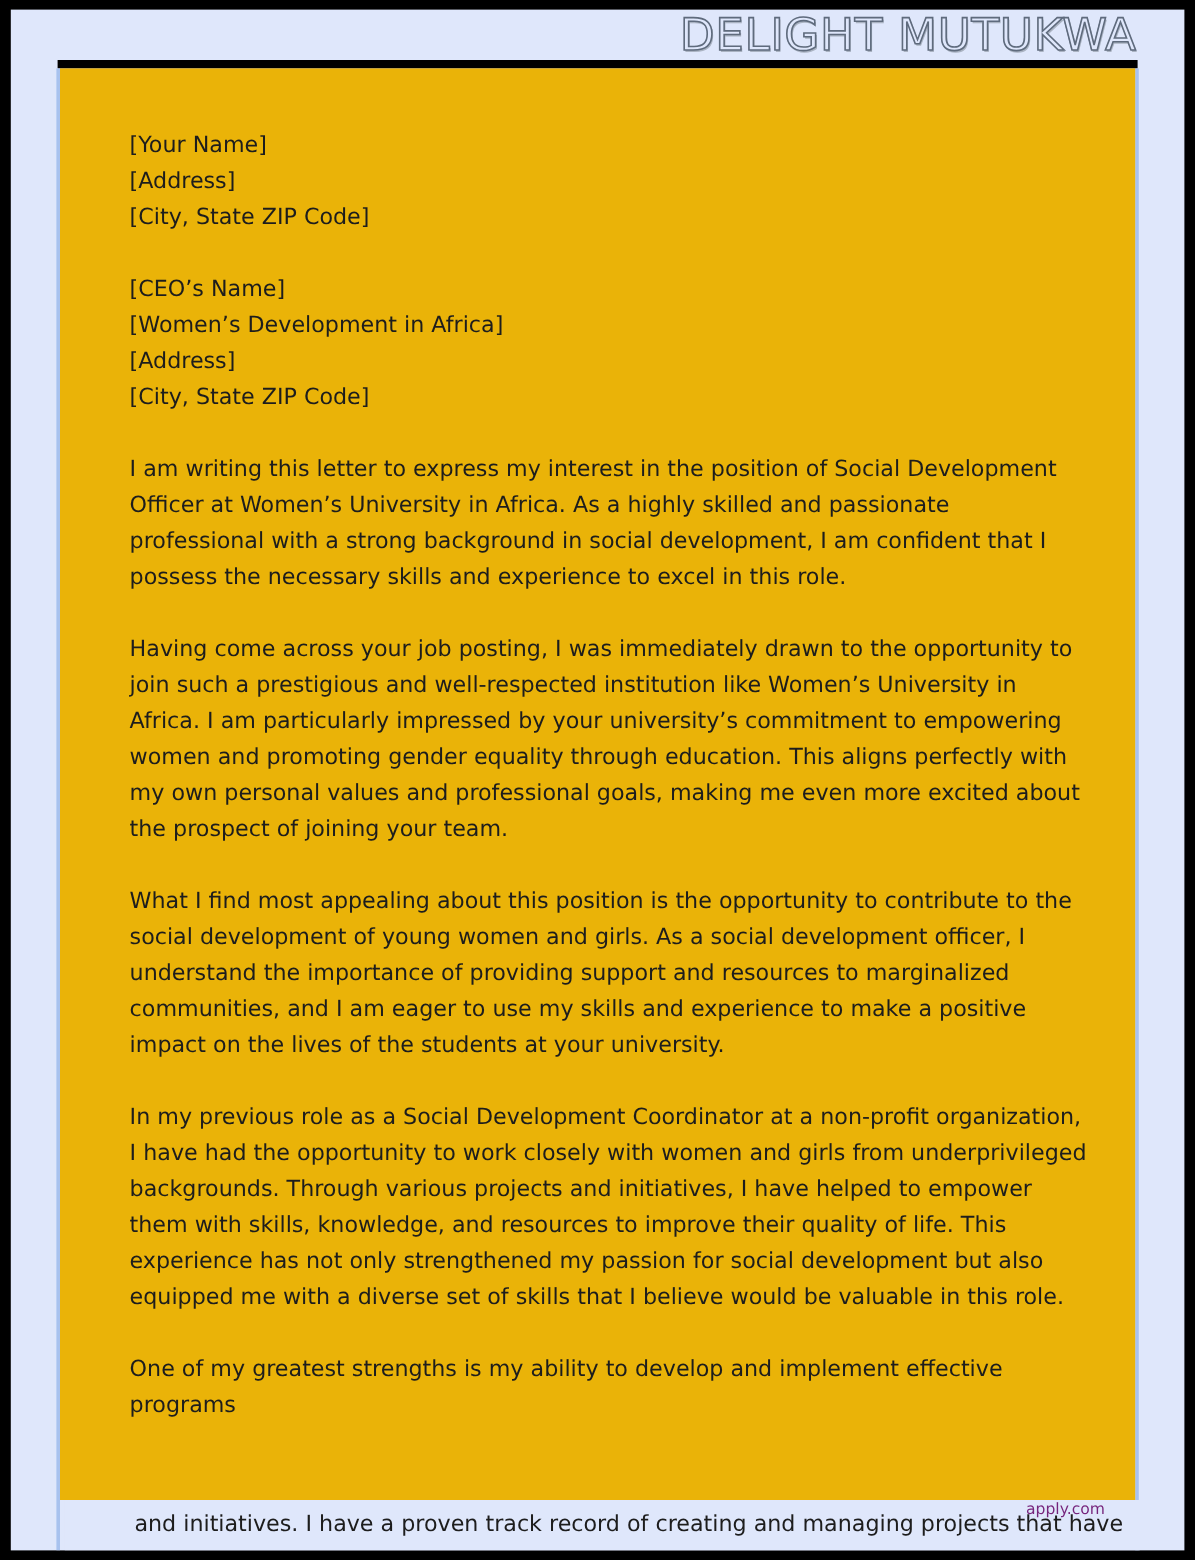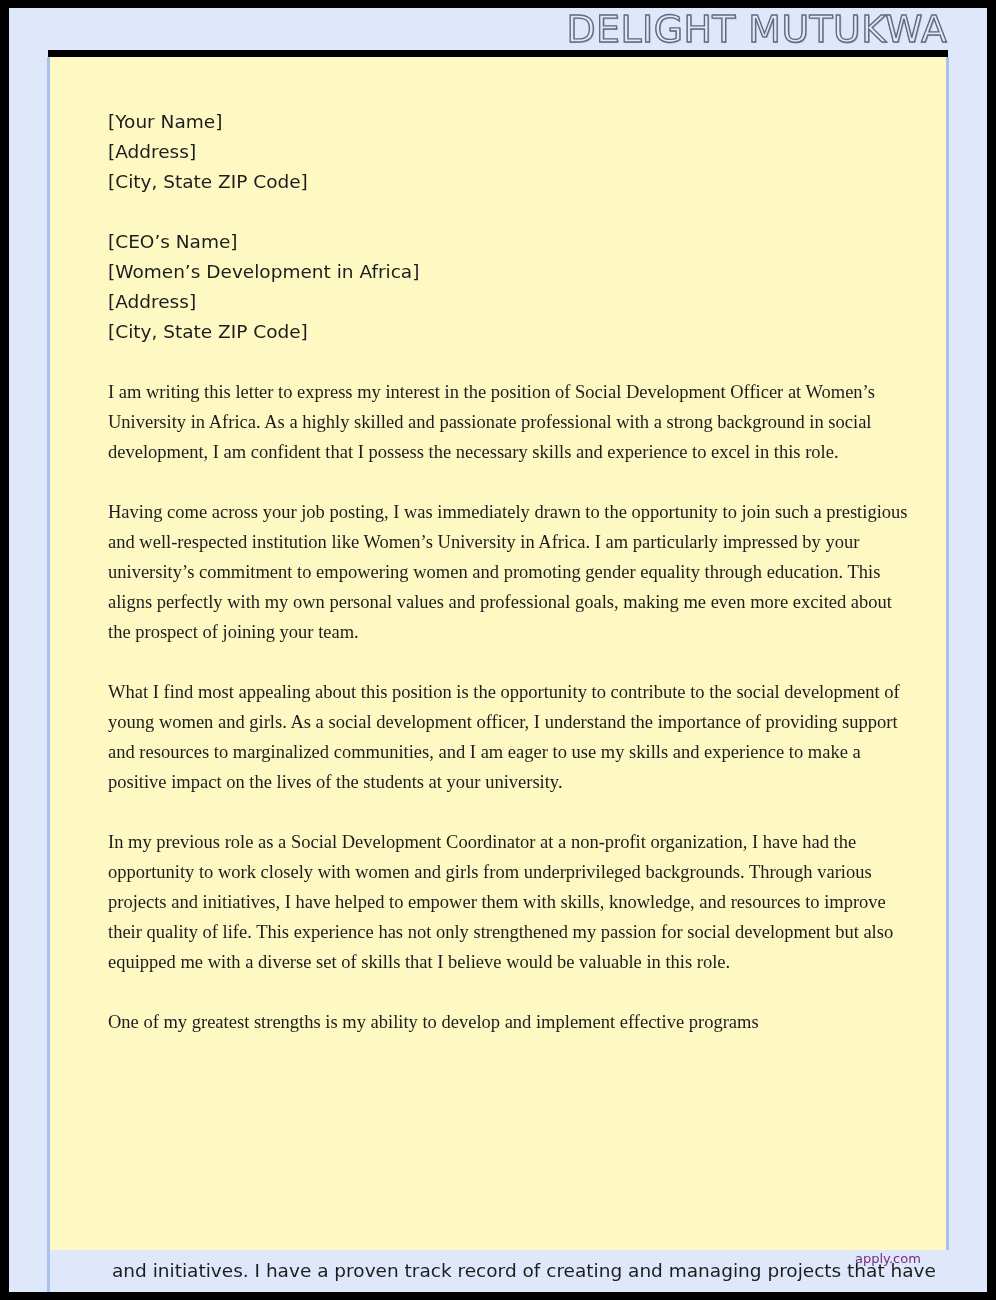--- a/index.html
+++ b/index.html
@@ -80,42 +80,42 @@
   #sheet-guide-left  { left: 38px; }
   #sheet-guide-right { left: 937px; }
 
   
   #letter-sheet {
     position: absolute;
     left: 41px;
     top: 49px;
     width: 896px;
     height: 1193px;
-    background: #fef9c3;
+    background: #eab308;
     overflow: hidden;
   }
 
   #letter-body {
     position: absolute;
     left: 58px;
     top: 0;
     width: 800px;
     padding-top: 50px;
     font-family: "DejaVu Sans", sans-serif;
     font-size: 18.5px;
     line-height: 30px;
     color: #1d1d1d;
   }
 
   .addr-block { margin-bottom: 30px; }
   .addr-line  { white-space: nowrap; }
 
   .salutation { margin-bottom: 30px; }
 
-  .para { margin-bottom: 30px; text-align: left; font-family: Liberation Serif, serif; }
+  .para { margin-bottom: 30px; text-align: left; }
 
   
   #bottom-wash {
     position: absolute;
     left: 45px;
     top: 1242px;
     width: 896px;
     height: 42px;
     background: #dfe7fb;
     pointer-events: none;

